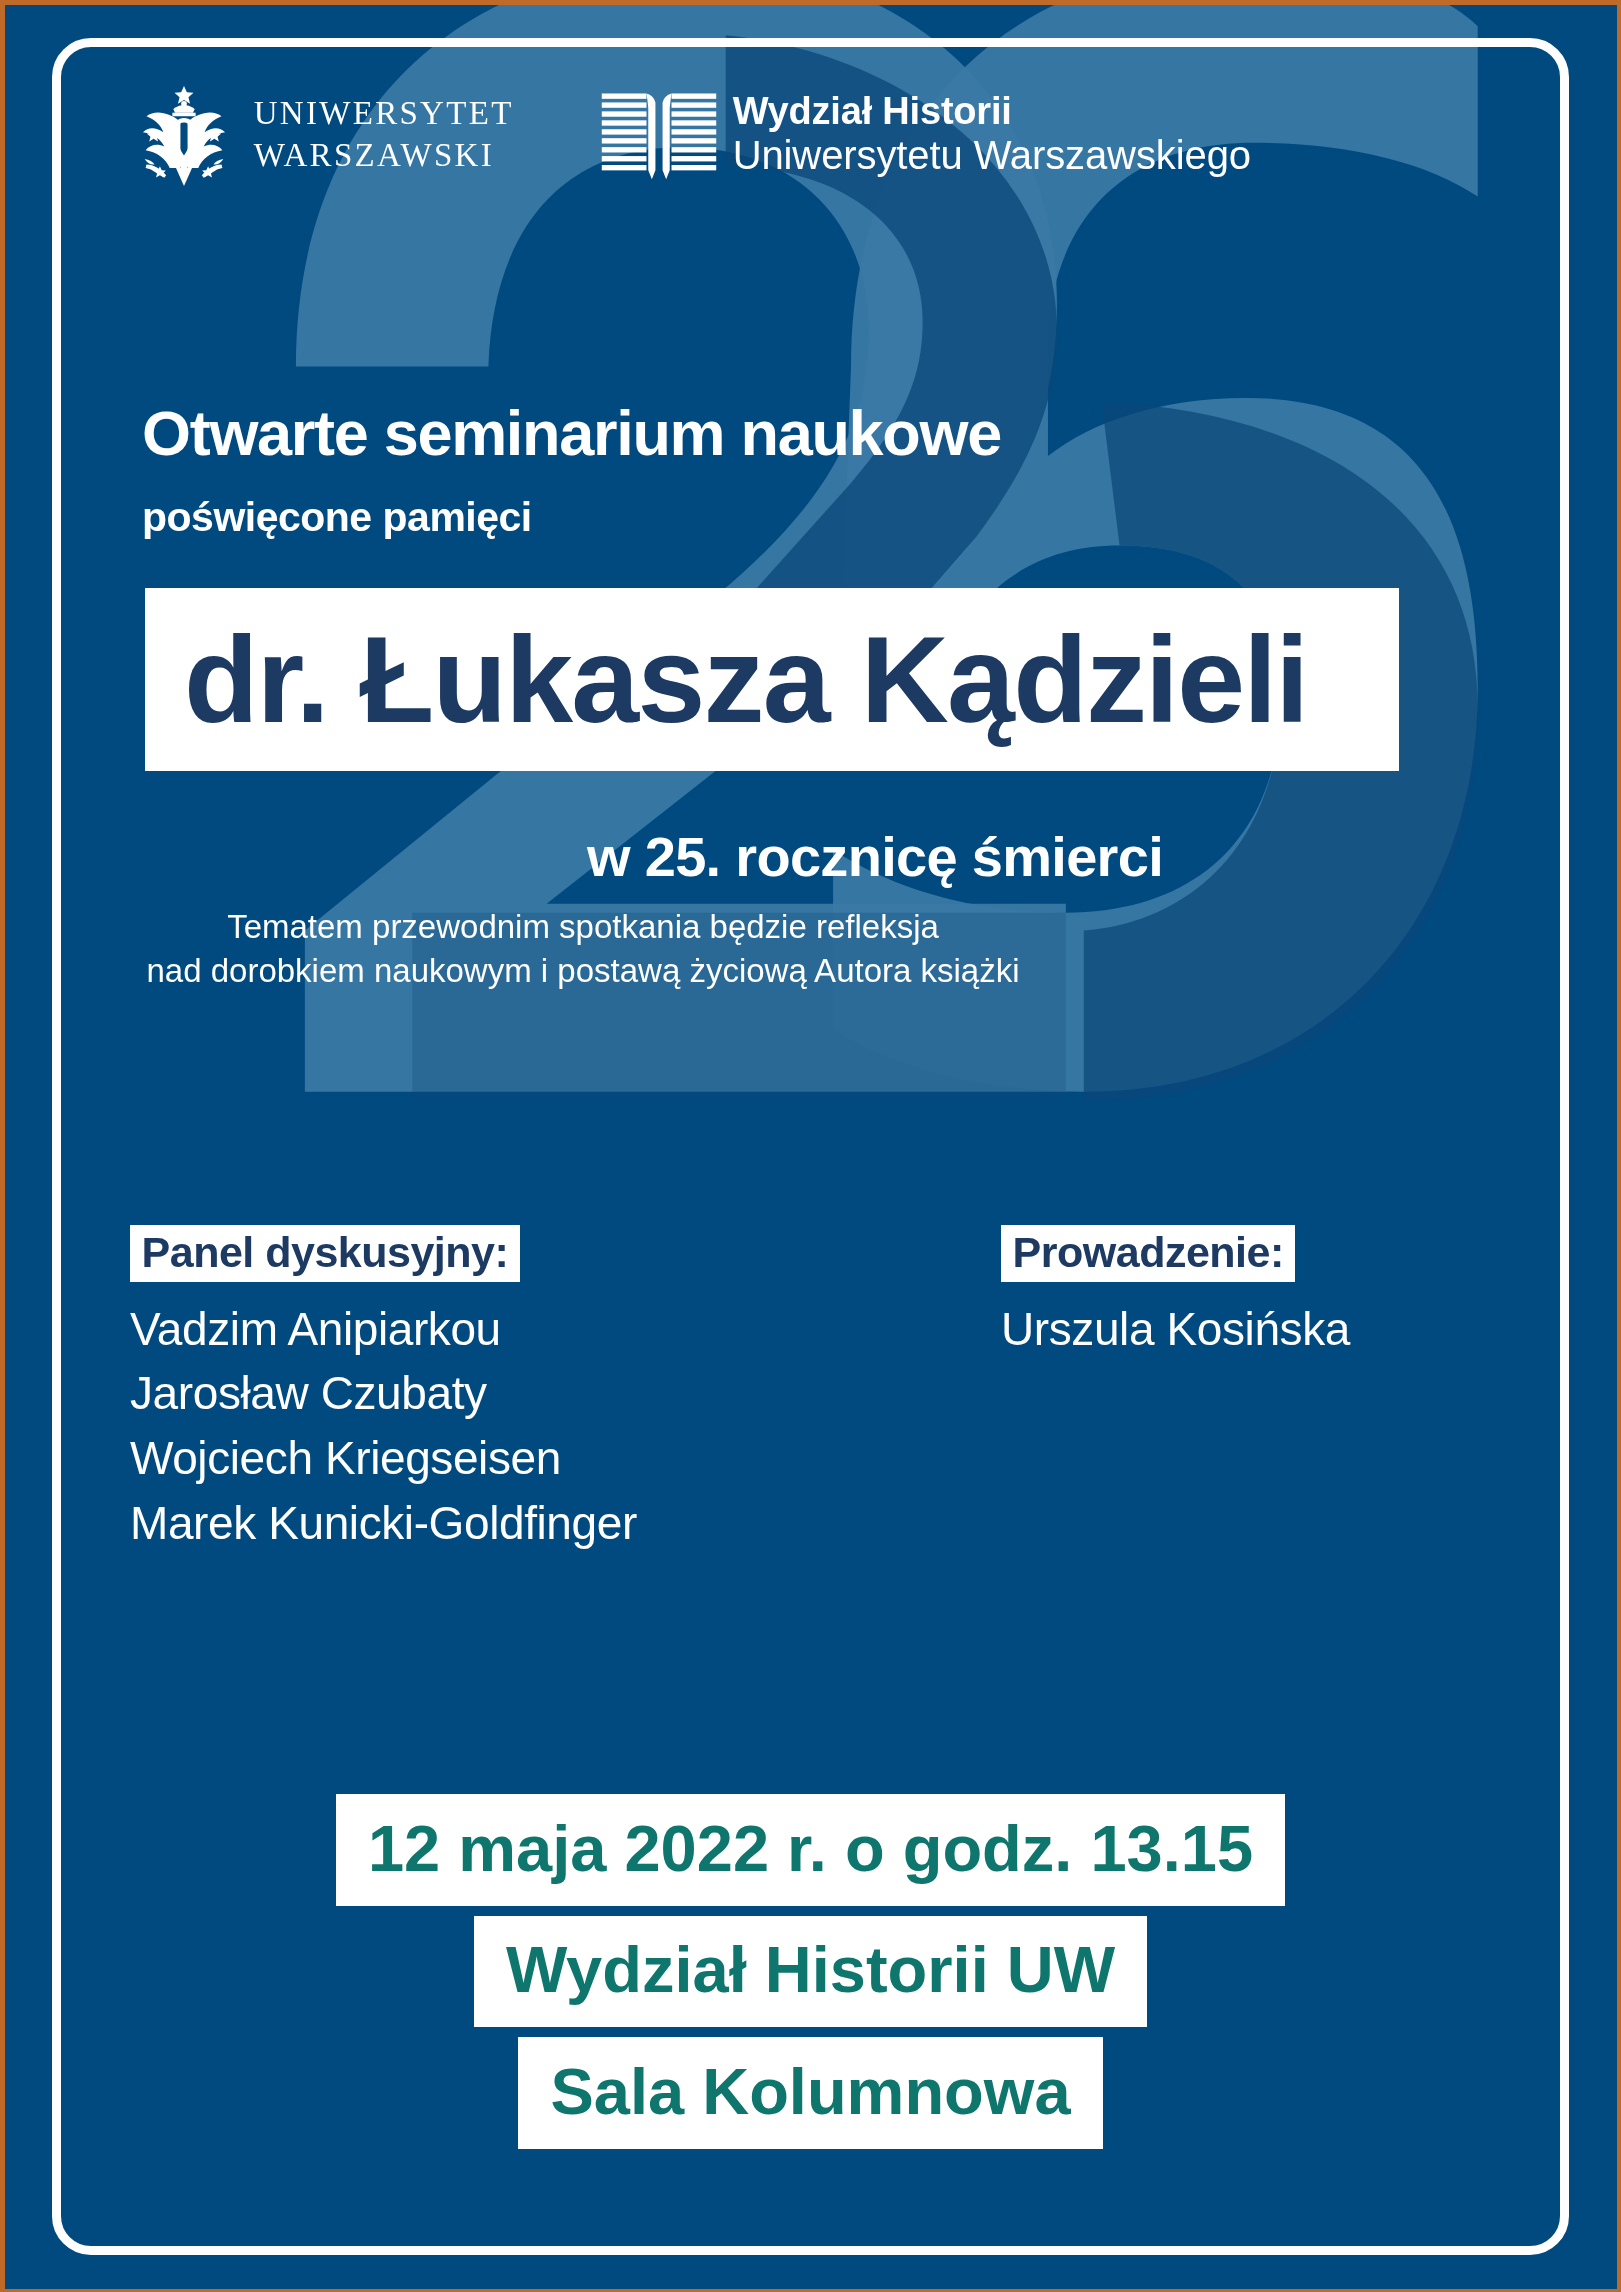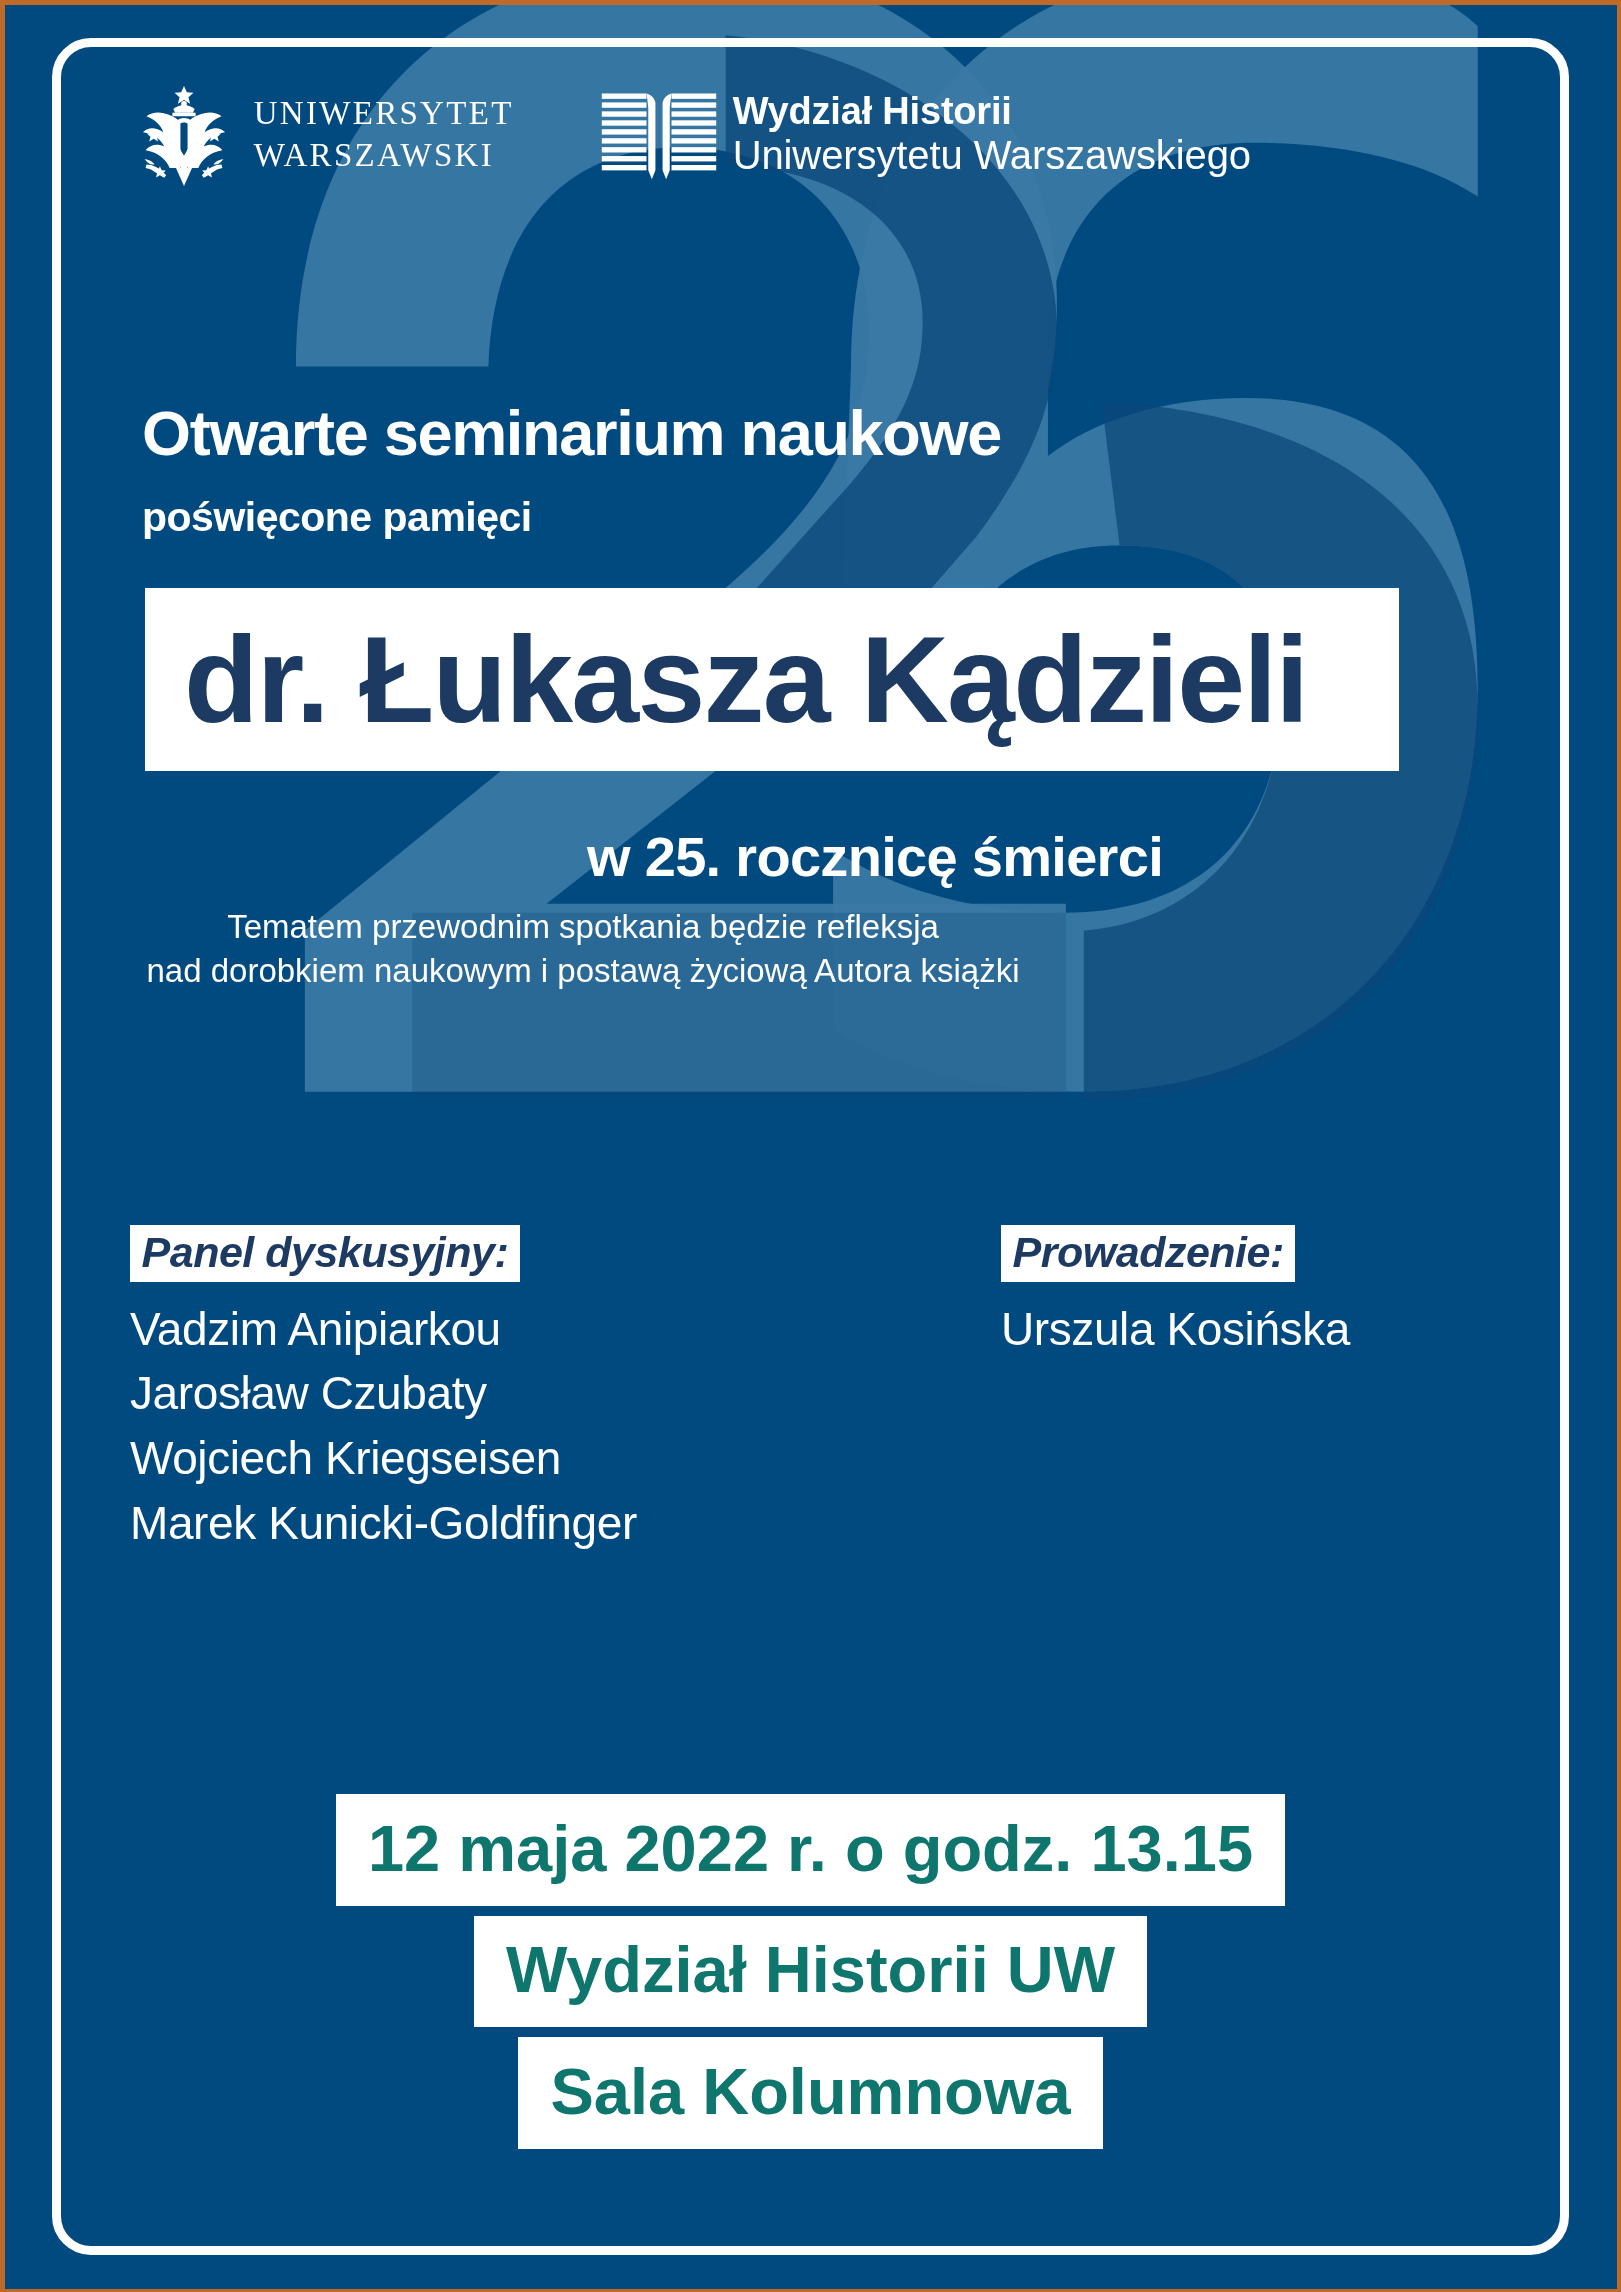--- a/index.html
+++ b/index.html
@@ -172,21 +172,20 @@
 
   .hl-title {
     display: inline-block;
     background: #ffffff;
     color: #1d3a63;
     font-size: 43px;
     font-weight: bold;
     letter-spacing: -0.5px;
     padding: 6.3px 11.6px 8px 11.6px;
     line-height: 1.0;
-    font-style: italic;
   }
   .names { margin-top: 14.3px; }
   .names .nm {
     color: #ffffff;
     font-size: 46px;
     line-height: 1.41;
     white-space: nowrap;
     letter-spacing: -0.4px;
   }
 

